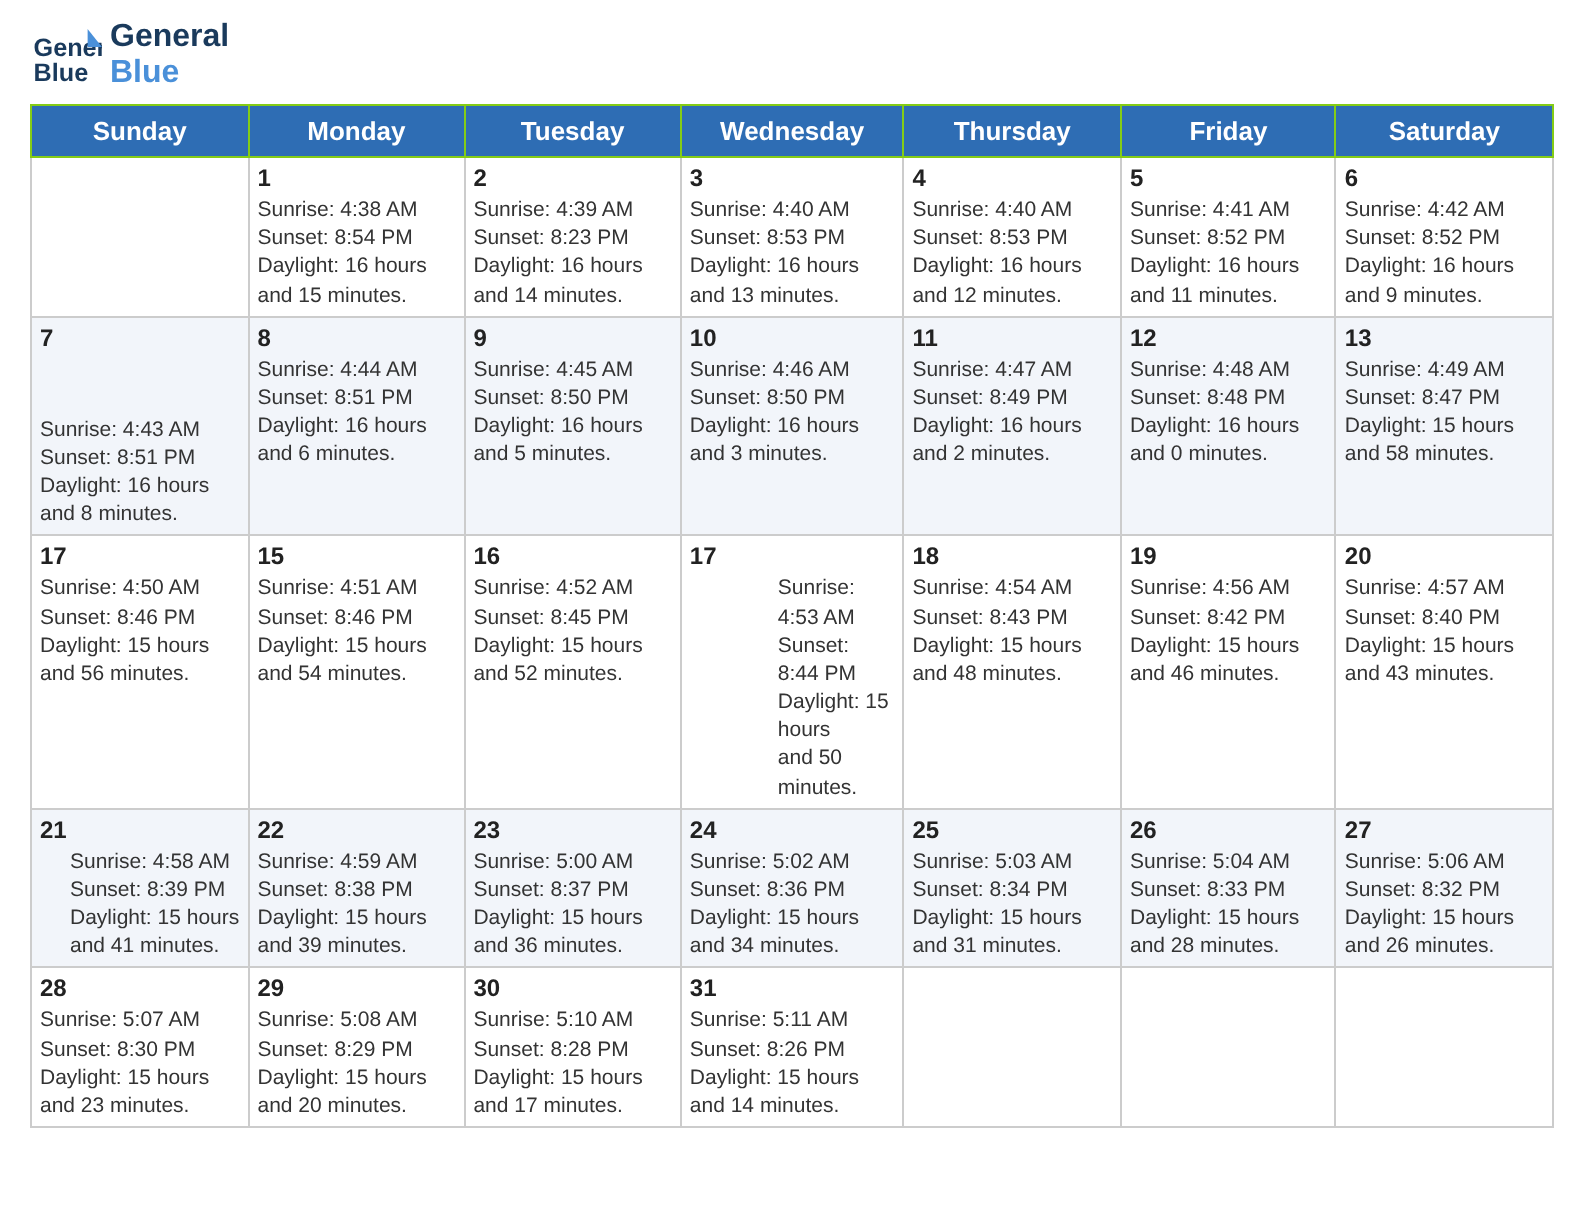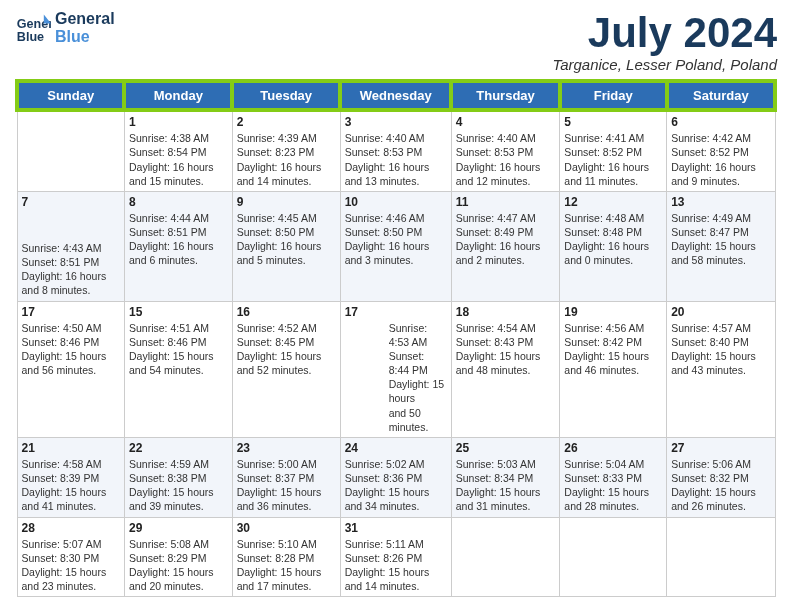--- a/index.html
+++ b/index.html
@@ -44,21 +44,21 @@
       border-collapse: collapse;
       font-size: 11px;
     }
     .calendar th {
       background-color: #2e6db4;
       color: #fff;
       text-align: center;
       padding: 5px 3px;
       font-size: 13px;
       font-weight: bold;
-      border: 4px solid #84cc16;
+      border: 1px solid #84cc16;
     }
     .calendar td {
       border: 1px solid #ccc;
       vertical-align: top;
       padding: 3px 4px;
       min-height: 70px;
       width: 113px;
       background: #fff;
     }
     .calendar tr:nth-child(even) td {
@@ -88,24 +88,20 @@
     <svg class="logo-icon" viewBox="0 0 40 40">
       <text x="2" y="20" font-size="14" font-weight="bold" fill="#1a3a5c">General</text>
       <text x="2" y="34" font-size="14" font-weight="bold" fill="#1a3a5c">Blue</text>
       <polygon points="32,5 40,15 32,15" fill="#4a90d9"></polygon>
     </svg>
     <div style="display:flex;flex-direction:column;line-height:1.1;">
       <span style="font-size:16px;font-weight:bold;color:#1a3a5c;">General</span>
       <span style="font-size:16px;font-weight:bold;color:#4a90d9;">Blue</span>
     </div>
   </div>
-  <div class="title-area">
-    <div class="month-title">July 2024</div>
-    <div class="location">Targanice, Lesser Poland, Poland</div>
-  </div>
 </div>
 
 <table class="calendar">
   <thead>
     <tr id="weekday-header">
         <th>Sunday</th>
         <th>Monday</th>
         <th>Tuesday</th>
         <th>Wednesday</th>
         <th>Thursday</th>
@@ -257,21 +253,21 @@
           <span class="day-num">20</span>
           <div class="day-info" style="white-space: pre-line;">Sunrise: 4:57 AM
 Sunset: 8:40 PM
 Daylight: 15 hours
 and 43 minutes.</div>
         </td>
       </tr>
       <tr>
         <td>
           <span class="day-num">21</span>
-          <div class="day-info" style="white-space: pre-line;">Sunrise: 4:58 AM
+          <div class="day-info" style="white-space: pre-line; margin-left: 15px;">Sunrise: 4:58 AM
 Sunset: 8:39 PM
 Daylight: 15 hours
 and 41 minutes.</div>
         </td>
         <td>
           <span class="day-num">22</span>
           <div class="day-info" style="white-space: pre-line;">Sunrise: 4:59 AM
 Sunset: 8:38 PM
 Daylight: 15 hours
 and 39 minutes.</div>

